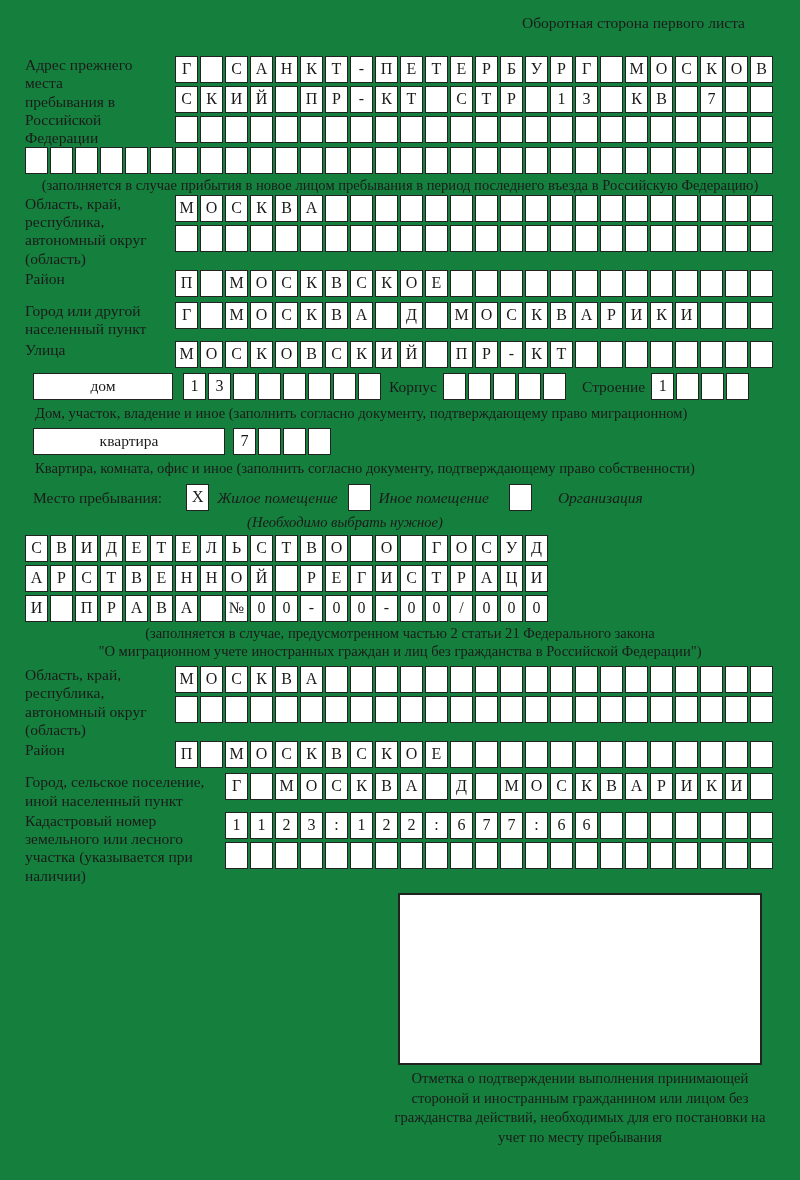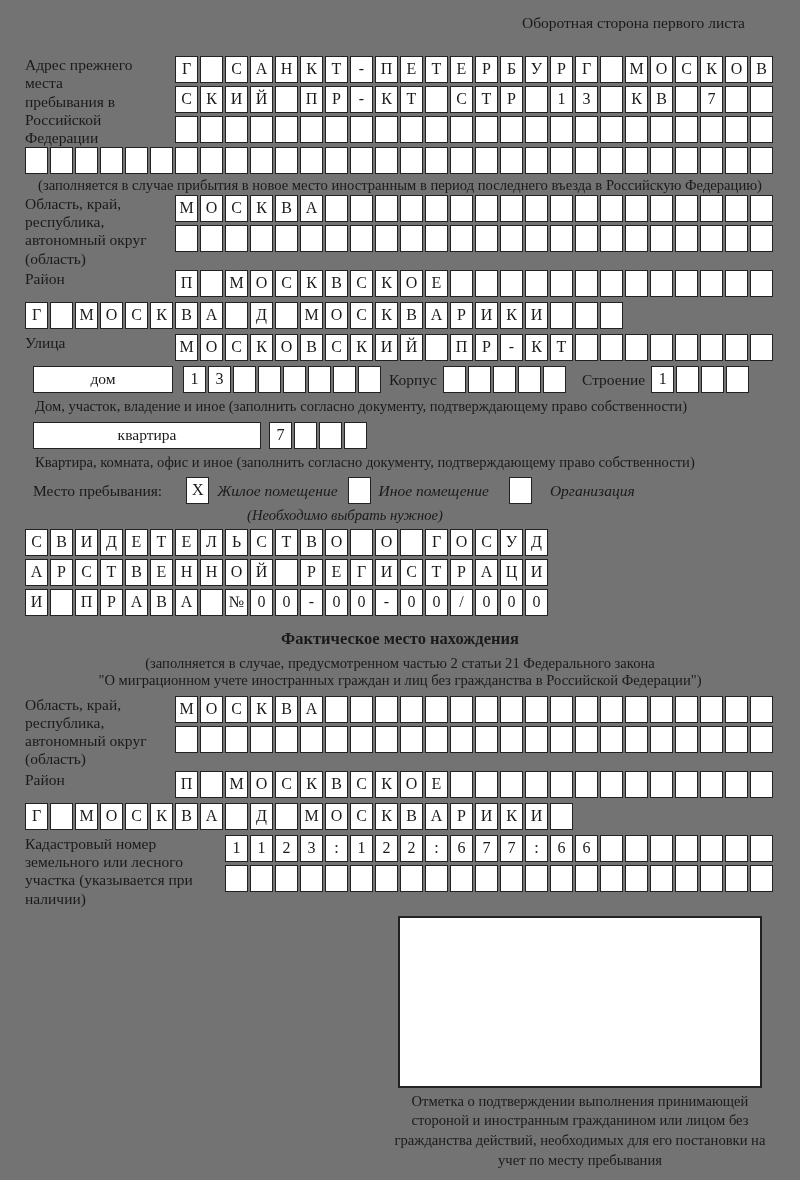--- a/index.html
+++ b/index.html
@@ -1,19 +1,19 @@
 <!DOCTYPE html>
 <html><head>
 <meta charset="utf-8">
 <style>
   html,body{margin:0;padding:0;background:#fff;}
   .page{
     position:relative;
     width:800px;height:1180px;
-    background:#737373;color:#1a1a1a;
+    background:#15803d;color:#1a1a1a;
     font-family:"Liberation Serif", serif;
     overflow:hidden;
     box-sizing:border-box;
     padding-top:14px;
   }
   .header-note{
     text-align:right;
     padding-right:55px;
     font-size:15.5px;
   }
@@ -39,21 +39,21 @@
   .caption{font-size:14.6px;line-height:1.2;}
   .center{text-align:center;}
   .sec-title{font-weight:bold;font-size:16.5px;text-align:center;margin:5px 0 6px 0;}
   .labelbox{
     box-sizing:border-box;border:1.7px solid #222;height:27px;
     text-align:center;font-size:15.5px;line-height:24px;background:#fff;flex:0 0 auto;
   }
   .inline-label{font-size:15.5px;line-height:27px;white-space:nowrap;}
   .house-row,.apt-row,.stay-row{display:flex;margin-left:33px;align-items:flex-start;}
   .house-row .labelbox{width:140px;margin-right:10px;}
-  .apt-row .labelbox{width:228px;margin-right:8px;}
+  .apt-row .labelbox{width:192px;margin-right:8px;}
   .gap6{width:6px;flex:0 0 auto;}
   .gap10{width:10px;flex:0 0 auto;}
   .gap14{width:14px;flex:0 0 auto;}
   .stay-row .inline-label{margin-right:24px;}
   .stay-row .opt-label{margin-left:6px;margin-right:10px;font-style:italic;}
   .stamp-box{
     box-sizing:border-box;
     margin-left:398px;margin-top:8px;
     width:364px;height:172px;
     border:2px solid #222;background:#fff;
@@ -181,21 +181,21 @@
       <span class="cell"></span>
       <span class="cell"></span>
       <span class="cell"></span>
       <span class="cell"></span>
       <span class="cell"></span>
       <span class="cell"></span>
       <span class="cell"></span>
       <span class="cell"></span>
       <span class="cell"></span>
     </div>
-  <div class="caption center">(заполняется в случае прибытия в новое место иностранным в период последнего въезда в Российскую Федерацию)</div>
+  <div class="caption center">(заполняется в случае прибытия в новое лицом пребывания в период последнего въезда в Российскую Федерацию)</div>
 
 
   <div class="group mb2">
     <div class="flabel" style="max-width:150px;">Область, край, республика, автономный округ (область)</div>
     <div class="rows">
       <div class="boxrow">
           <span class="cell">М</span>
           <span class="cell">О</span>
           <span class="cell">С</span>
           <span class="cell">К</span>
@@ -275,20 +275,21 @@
           <span class="cell"></span>
           <span class="cell"></span>
           <span class="cell"></span>
           <span class="cell"></span>
           <span class="cell"></span>
         </div>
       </div>
   </div>
 
   <div class="group mb2">
+    <div class="flabel" style="max-width:150px;">Город или другой населенный пункт</div>
     <div class="rows">
         <div class="boxrow">
           <span class="cell">Г</span>
           <span class="cell"></span>
           <span class="cell">М</span>
           <span class="cell">О</span>
           <span class="cell">С</span>
           <span class="cell">К</span>
           <span class="cell">В</span>
           <span class="cell">А</span>
@@ -369,21 +370,21 @@
     <div class="gap14"></div>
     <span class="inline-label">Строение</span>
     <div class="gap6"></div>
     <div class="boxrow">
         <span class="cell">1</span>
         <span class="cell"></span>
         <span class="cell"></span>
         <span class="cell"></span>
       </div>
   </div>
-  <div class="caption" style="margin-left:35px;">Дом, участок, владение и иное (заполнить согласно документу, подтверждающему право собственности)</div>
+  <div class="caption" style="margin-left:35px;">Дом, участок, владение и иное (заполнить согласно документу, подтверждающему право миграционном)</div>
 
   <div class="apt-row mt6 mb2">
     <div class="labelbox">квартира</div>
     <div class="boxrow">
         <span class="cell">7</span>
         <span class="cell"></span>
         <span class="cell"></span>
         <span class="cell"></span>
       </div>
   </div>
@@ -396,21 +397,21 @@
       </div>
     <span class="inline-label opt-label">Жилое помещение</span>
     <div class="boxrow">
         <span class="cell"></span>
       </div>
     <span class="inline-label opt-label">Иное помещение</span>
     <div class="gap10"></div>
     <div class="boxrow">
         <span class="cell"></span>
       </div>
-    <span class="inline-label opt-label" style="margin-left:16px;">Организация</span>
+    <span class="inline-label opt-label" style="margin-left:24px;">Организация</span>
   </div>
   <div class="caption" style="margin-left:245px;width:200px;text-align:center;margin-bottom:4px;font-style:italic;">(Необходимо выбрать нужное)</div>
 
   <div class="group">
     <div class="rows">
       <div class="boxrow">
           <span class="cell">С</span>
           <span class="cell">В</span>
           <span class="cell">И</span>
           <span class="cell">Д</span>
@@ -474,21 +475,20 @@
           <span class="cell">0</span>
           <span class="cell">0</span>
           <span class="cell">/</span>
           <span class="cell">0</span>
           <span class="cell">0</span>
           <span class="cell">0</span>
         </div>
     </div>
   </div>
 
-  <div class="sec-title" style="margin-top:10px;">Фактическое место нахождения</div>
   <div class="caption center">(заполняется в случае, предусмотренном частью 2 статьи 21 Федерального закона</div>
   <div class="caption center" style="margin-bottom:6px;">"О миграционном учете иностранных граждан и лиц без гражданства в Российской Федерации")</div>
 
   <div class="group mb2">
     <div class="flabel" style="max-width:150px;">Область, край, республика, автономный округ (область)</div>
     <div class="rows">
       <div class="boxrow">
           <span class="cell">М</span>
           <span class="cell">О</span>
           <span class="cell">С</span>
@@ -569,20 +569,21 @@
           <span class="cell"></span>
           <span class="cell"></span>
           <span class="cell"></span>
           <span class="cell"></span>
           <span class="cell"></span>
         </div>
       </div>
   </div>
 
   <div class="group mb2">
+    <div class="flabel" style="max-width:195px;">Город, сельское поселение, иной населенный пункт</div>
     <div class="rows">
         <div class="boxrow">
           <span class="cell">Г</span>
           <span class="cell"></span>
           <span class="cell">М</span>
           <span class="cell">О</span>
           <span class="cell">С</span>
           <span class="cell">К</span>
           <span class="cell">В</span>
           <span class="cell">А</span>

